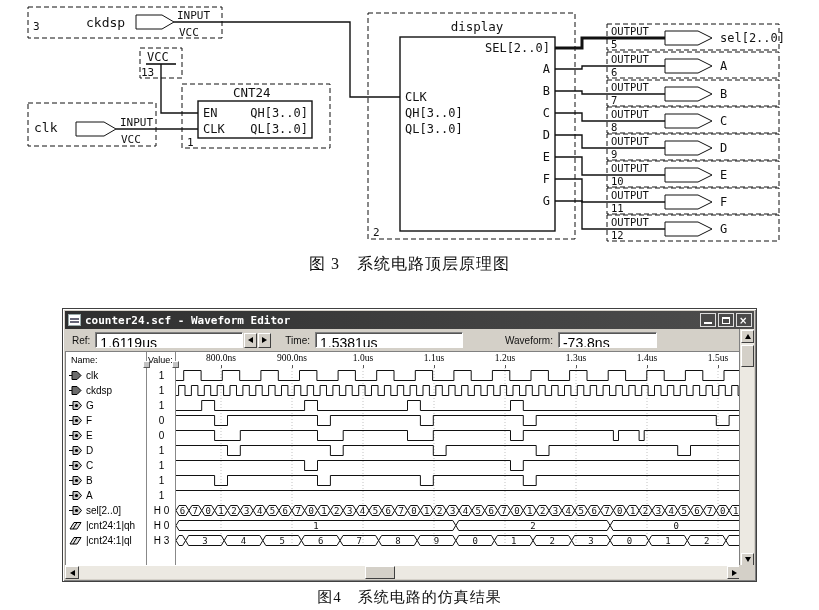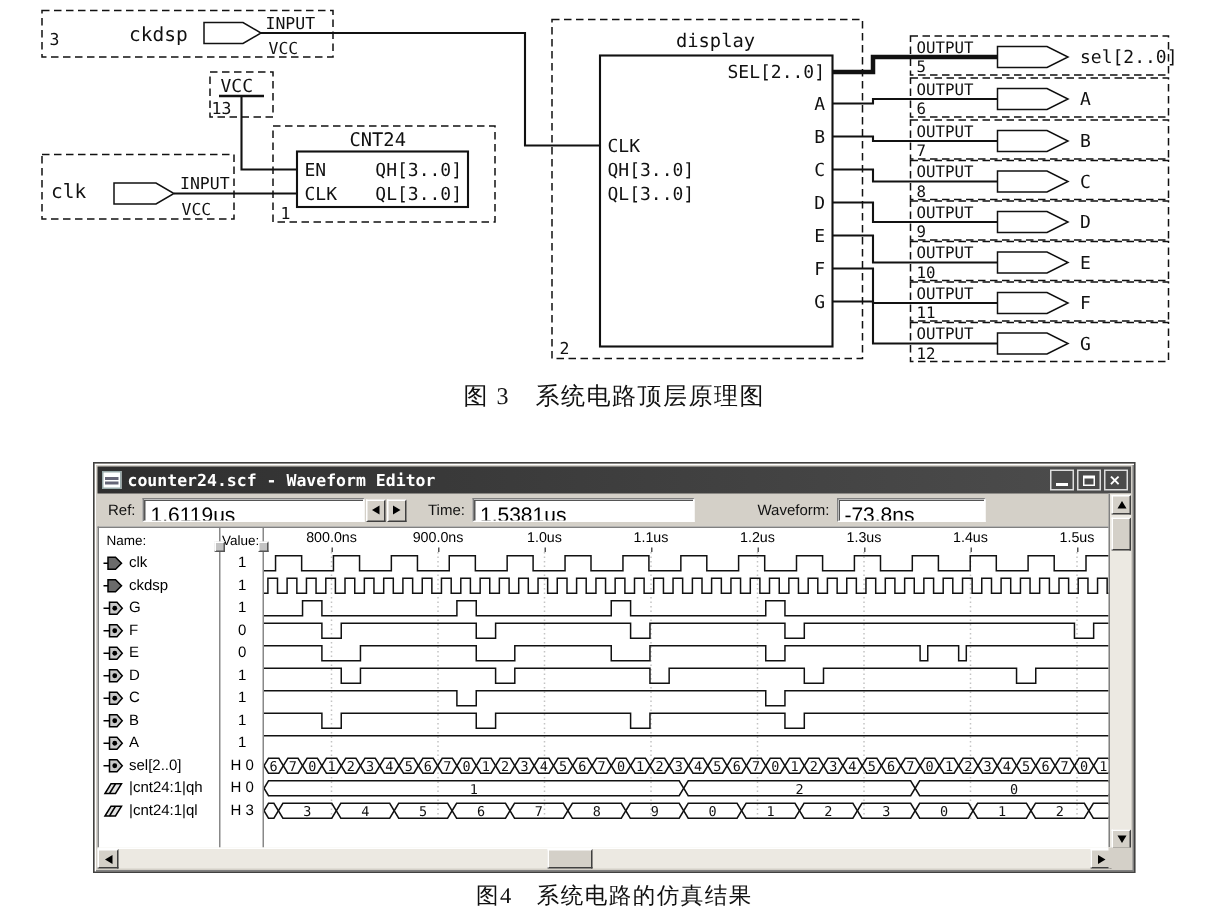--- a/index.html
+++ b/index.html
@@ -49,21 +49,21 @@
   .main { position:absolute; left:2px; top:30px; width:676px; height:216px; background:#fff;
           border-top:1px solid #808080; border-left:1px solid #808080; overflow:hidden;margin-top:12px; }
   .col-line { position:absolute; top:0; bottom:0; width:1px; background:#888; }
   .hdr-lbl { position:absolute; top:3px; font-size:9px; color:#000; }
   .handle { position:absolute; width:7px; height:7px; background:#c3c3c3;
             border:1px solid; border-color:#fff #555 #555 #fff; top:9px; }
   .rows { position:absolute; left:0; top:16px; right:0; bottom:0; }
   .sigrow { position:absolute; left:0; width:110px; height:15px; display:flex; align-items:center; }
   .sigrow .nm { font-size:10px; color:#000; margin-left:3px; white-space:nowrap; }
   .sigval { position:absolute; width:29px; text-align:center; font-size:10px; color:#000; height:15px; line-height:15px; }
-  .timelabels { position:absolute; left:110px; top:1px; width:566px; height:15px; overflow:hidden; }
+  .timelabels { position:absolute; left:110px; top:1px; width:566px; height:15px; overflow:hidden;font-family:Liberation Serif, serif; }
   .tlab { position:absolute; font-size:9.5px; color:#000; transform:translateX(-50%); white-space:nowrap; }
   .tick { position:absolute; top:12px; width:1px; height:4px; background:#555; }
   .wavebox { position:absolute; left:110px; top:16px; width:566px; height:180px; }
 
   
   .vscroll { position:absolute; right:2px; top:20px; width:15px; height:238px;
              background:#ece9e2; border-left:1px solid #808080; }
   .sb-btn { position:absolute; left:1px; width:13px; height:13px; background:#d4d0c8;
             border:1px solid; border-color:#fff #404040 #404040 #fff; padding-top:3px; }
   .vthumb { position:absolute; left:1px; top:16px; width:13px; height:22px; background:#d4d0c8;

